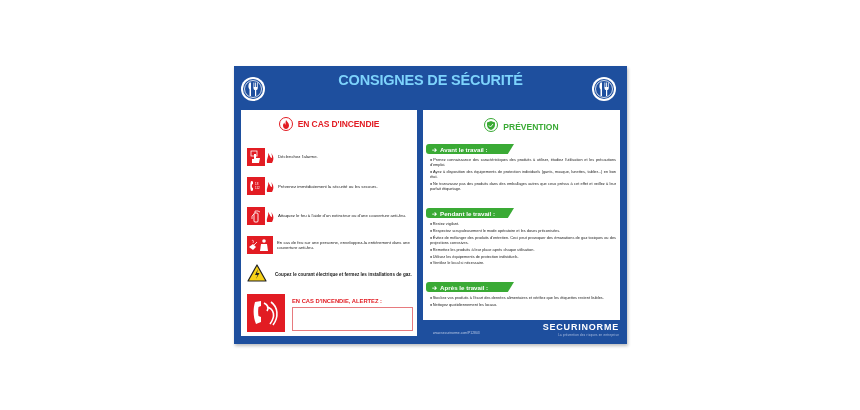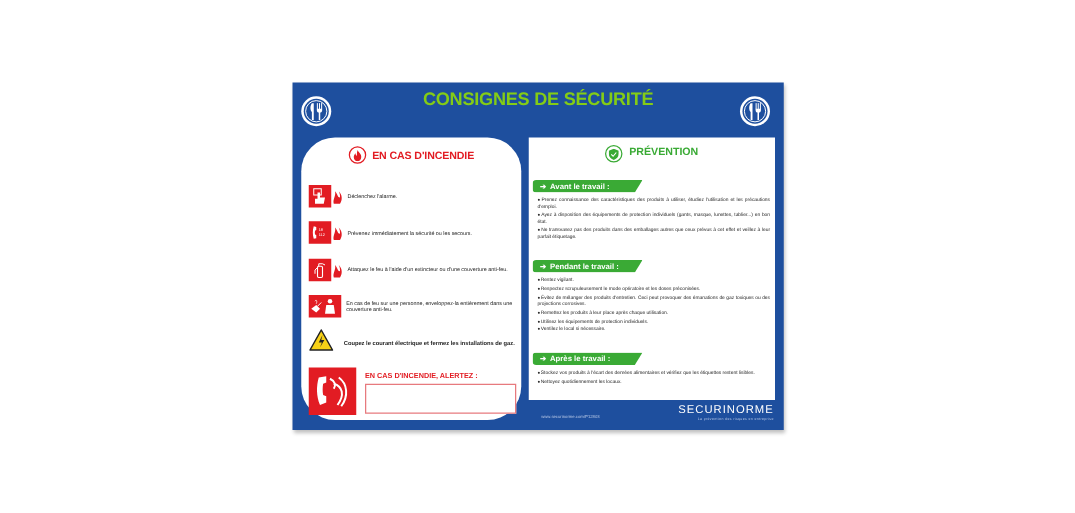--- a/index.html
+++ b/index.html
@@ -6,34 +6,34 @@
   html, body { width: 860px; height: 410px; background: #ffffff; overflow: hidden; }
   body { font-family: "Liberation Sans", sans-serif; position: relative; }
 
   .sign {
     position: absolute; left: 234px; top: 66px; width: 393px; height: 278px;
     background: #1e4f9e;
     box-shadow: 1px 2px 3px rgba(0,0,0,0.25);
   }
   .title {
     position: absolute; left: 0; right: 0; top: 7px; text-align: center;
-    color: #84cc16; font-weight: bold; font-size: 14.5px; line-height: 15px;
+    color: #7dd3fc; font-weight: bold; font-size: 14.5px; line-height: 15px;
     letter-spacing: -0.2px;
   }
   .title div { white-space: nowrap; }
   .logo {
     position: absolute; top: 10px; width: 26px; height: 26px;
   }
   .logo.left { left: 6px; }
   .logo.right { right: 10px; }
 
   .panel {
     position: absolute; top: 44px; background: #ffffff;
   }
-  .panel.left { left: 7px; width: 176px; height: 226px; border-radius: 27px; }
+  .panel.left { left: 7px; width: 176px; height: 226px; }
   .panel.right { left: 189px; width: 197px; height: 210px; }
 
   
   .fire-head {
     position: absolute; left: 0; right: 0; top: 6px; height: 16px;
     display: flex; align-items: center; justify-content: center; gap: 5px;
   }
   .fire-head .txt { color: #e21c23; font-weight: bold; font-size: 8.5px; letter-spacing: -0.1px; }
   .circle-icon {
     width: 14px; height: 14px; border-radius: 50%; border: 1.5px solid #e21c23;
@@ -66,21 +66,21 @@
     white-space: nowrap;
   }
   .alert-field {
     position: absolute; left: 45px; top: 13px; width: 121px; height: 24px;
     border: 1px solid #e77a7e; background: #fff;
   }
 
   
   .prev-head {
     position: absolute; left: 0; right: 0; top: 6px; height: 16px;
-    display: flex; align-items: flex-start; justify-content: center; gap: 5px;
+    display: flex; align-items: flex-end; justify-content: center; gap: 5px;
   }
   .prev-head .txt { color: #3aaa35; font-weight: bold; font-size: 8.5px; }
   .circle-icon.green { border-color: #3aaa35; }
 
   .sec-label {
     position: absolute; left: 3px; height: 10px; width: 88px;
     background: #3aaa35; color: #fff; font-weight: bold; font-size: 6.2px;
     display: flex; align-items: center; padding-left: 6px;
     clip-path: polygon(0 0, 100% 0, 93% 100%, 0 100%);
     border-radius: 3px 0 0 3px;
@@ -91,21 +91,21 @@
     font-size: 3.9px; line-height: 4.9px; color: #222; margin-bottom: 2px; text-align: justify;
   }
   .bullet::before { content: "\25CF"; font-size: 3.6px; margin-right: 0.5px; }
 
   .footer-url {
     position: absolute; left: 199px; top: 265px; color: #b8c8e6; font-size: 3.4px;
   }
   .brand {
     position: absolute; right: 8px; top: 256px; text-align: right;
   }
-  .brand .name { color: #ffffff; font-weight: normal; font-size: 9px; letter-spacing: 0.8px; }
+  .brand .name { color: #ffffff; font-weight: bold; font-size: 9px; letter-spacing: 0.8px; }
   .brand .tag { color: #b8c8e6; font-size: 2.8px; letter-spacing: 0.3px; margin-top: 0.5px; }
 </style>
 </head>
 <body>
 
 <div class="sign">
 
   <svg class="logo left" viewBox="0 0 26 26">
     <circle cx="13" cy="13" r="12" fill="#ffffff"></circle>
     <circle cx="13" cy="13" r="10" fill="#1e4f9e"></circle>

